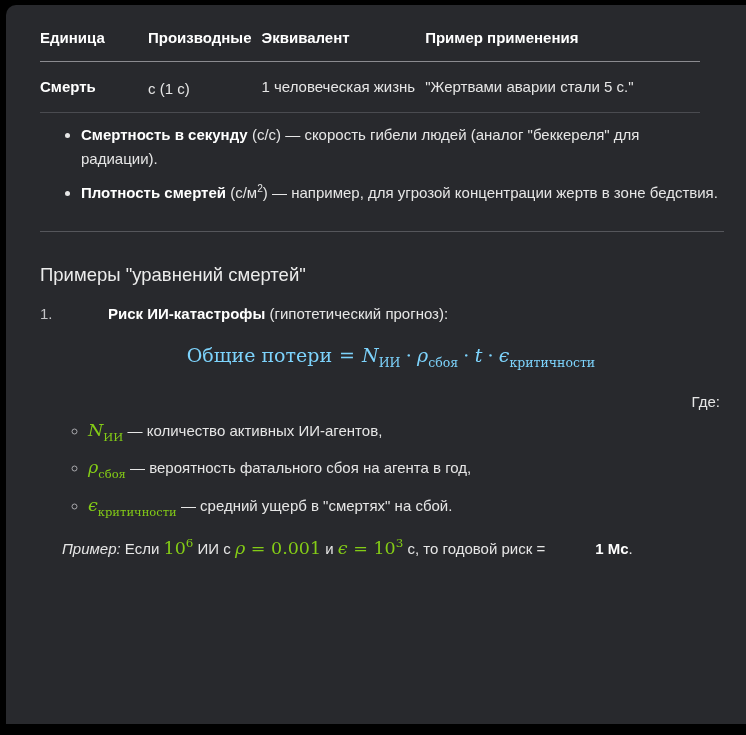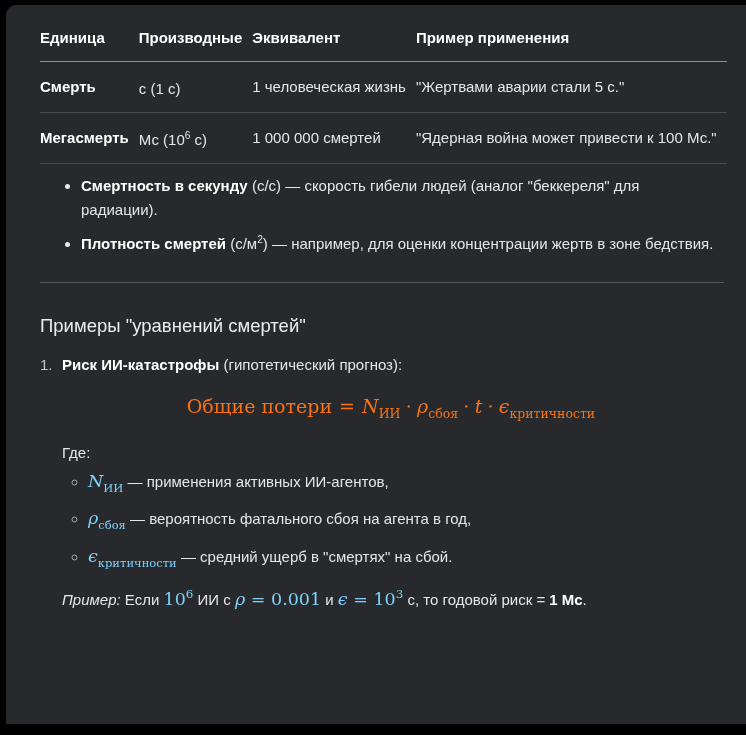--- a/index.html
+++ b/index.html
@@ -56,38 +56,38 @@
     margin: 28px 0 0 0; width: 684px;
   }
 
   h3.examples-title {
     font-size: 18.5px; font-weight: 500; color: #ececec;
     margin: 30px 0 0 0; line-height: 26px;
   }
   ol.examples { list-style: none; margin: 16px 0 0 0; padding: 0; }
   ol.examples > li { position: relative; padding-left: 22px; margin: 0 0 12px 0; }
   .num-marker { position: absolute; left: 0; top: 0; color: #c3c3c6; }
-  ol.examples strong { color: #ffffff; }
+  ol.examples strong { color: #ffffff; margin-left: 46px; }
 
   .math-block {
     font-family: "DejaVu Serif", serif;
-    font-size: 19px; color: #f97316;
+    font-size: 19px; color: #7dd3fc;
     text-align: center; margin: 16px 0 14px 0;
     line-height: 30px;
   }
   .mvar { font-style: italic; }
   .msub { font-size: 12.5px; font-style: normal; }
   .mop { margin: 0 7px; }
   .mdot { margin: 0 5px; }
 
-  p.where-label { margin: 11px 0 0 0; }
+  p.where-label { margin: 11px 0 0 0; text-align: right; }
   ul.where-list { list-style: circle; margin: 8px 0 0 0; padding-left: 26px; }
   ul.where-list li { margin: 0 0 11px 0; }
   ul.where-list li::marker { color: #a8a8ac; }
-  .inline-math { font-family: "DejaVu Serif", serif; font-size: 17.5px; color: #7dd3fc; }
+  .inline-math { font-family: "DejaVu Serif", serif; font-size: 17.5px; color: #84cc16; }
   .inline-math .msub { font-size: 11.5px; }
 
   p.example-note { margin: 12px 0 10px 0; }
   p.example-note em { font-style: italic; }
   p.example-note strong { color: #ffffff; }
   p.item-head { margin: 0; }
 </style>
 </head>
 <body>
 
@@ -112,52 +112,46 @@
         <th>Пример применения</th>
       </tr>
     </thead>
     <tbody>
       <tr>
         <td class="c-unit">Смерть</td>
         <td><span>с (1 с)</span><sup></sup><span></span></td>
         <td>1 человеческая жизнь</td>
         <td>"Жертвами аварии стали 5 с."</td>
       </tr>
-      <tr>
-        <td class="c-unit">Мегасмерть</td>
-        <td><span>Мс (10</span><sup>6</sup><span> с)</span></td>
-        <td>1 000 000 смертей</td>
-        <td>"Ядерная война может привести к 100 Мс."</td>
-      </tr>
     </tbody>
   </table>
 
 
   <ul class="derived-list">
     <li><strong>Смертность в секунду</strong><span> (с/с) — скорость гибели людей (аналог "беккереля" для радиации).</span><sup></sup><span></span></li>
-    <li><strong>Плотность смертей</strong><span> (с/м</span><sup>2</sup><span>) — например, для оценки концентрации жертв в зоне бедствия.</span></li>
+    <li><strong>Плотность смертей</strong><span> (с/м</span><sup>2</sup><span>) — например, для угрозой концентрации жертв в зоне бедствия.</span></li>
   </ul>
 
   <hr class="divider">
 
   <h3 class="examples-title">Примеры "уравнений смертей"</h3>
 
   <ol class="examples">
     <li>
       <span class="num-marker">1.</span>
       <p class="item-head"><strong>Риск ИИ-катастрофы</strong><span> (гипотетический прогноз):</span></p>
 
       <div class="math-block">
         <span>Общие потери</span><span class="mop">=</span><span class="mvar">N</span><sub class="msub">ИИ</sub><span class="mdot">⋅</span><span class="mvar">ρ</span><sub class="msub">сбоя</sub><span class="mdot">⋅</span><span class="mvar">t</span><span class="mdot">⋅</span><span class="mvar">ϵ</span><sub class="msub">критичности</sub>
       </div>
 
       <p class="where-label">Где:</p>
 
       <ul class="where-list">
-        <li><span class="inline-math"><span class="mvar">N</span><sub class="msub">ИИ</sub></span><span> — применения активных ИИ-агентов,</span></li>
+        <li><span class="inline-math"><span class="mvar">N</span><sub class="msub">ИИ</sub></span><span> — количество активных ИИ-агентов,</span></li>
         <li><span class="inline-math"><span class="mvar">ρ</span><sub class="msub">сбоя</sub></span><span> — вероятность фатального сбоя на агента в год,</span></li>
         <li><span class="inline-math"><span class="mvar">ϵ</span><sub class="msub">критичности</sub></span><span> — средний ущерб в "смертях" на сбой.</span></li>
       </ul>
 
       <p class="example-note"><em>Пример:</em><span> Если </span><span class="inline-math"><span>10</span><sup>6</sup></span><span> ИИ с </span><span class="inline-math"><span class="mvar">ρ</span><span> = 0.001</span></span><span> и </span><span class="inline-math"><span class="mvar">ϵ</span><span> = 10</span><sup>3</sup></span><span> с, то годовой риск = </span><strong>1 Мс</strong><span>.</span></p>
     </li>
 
   </ol>
 
 </div>

